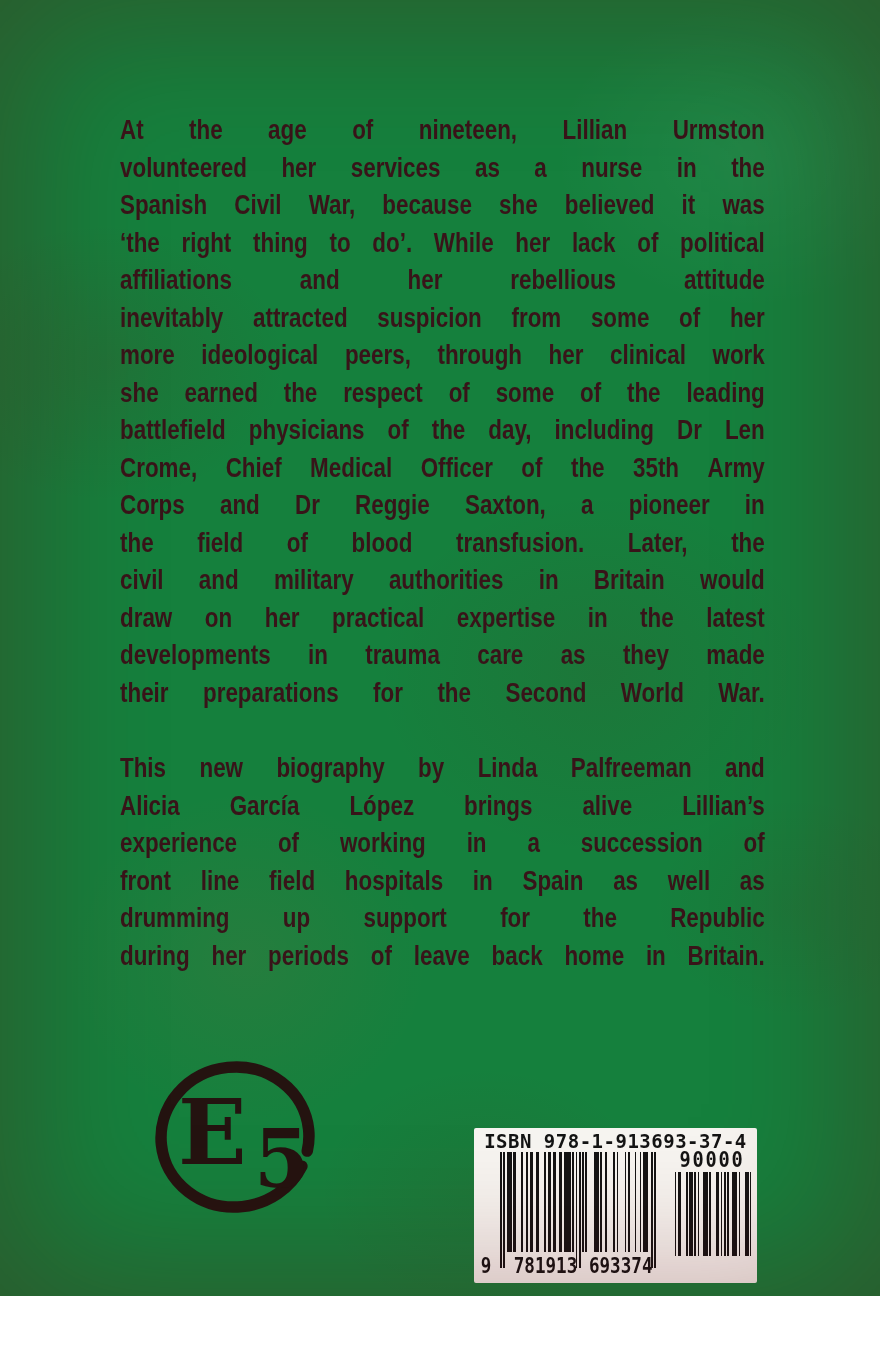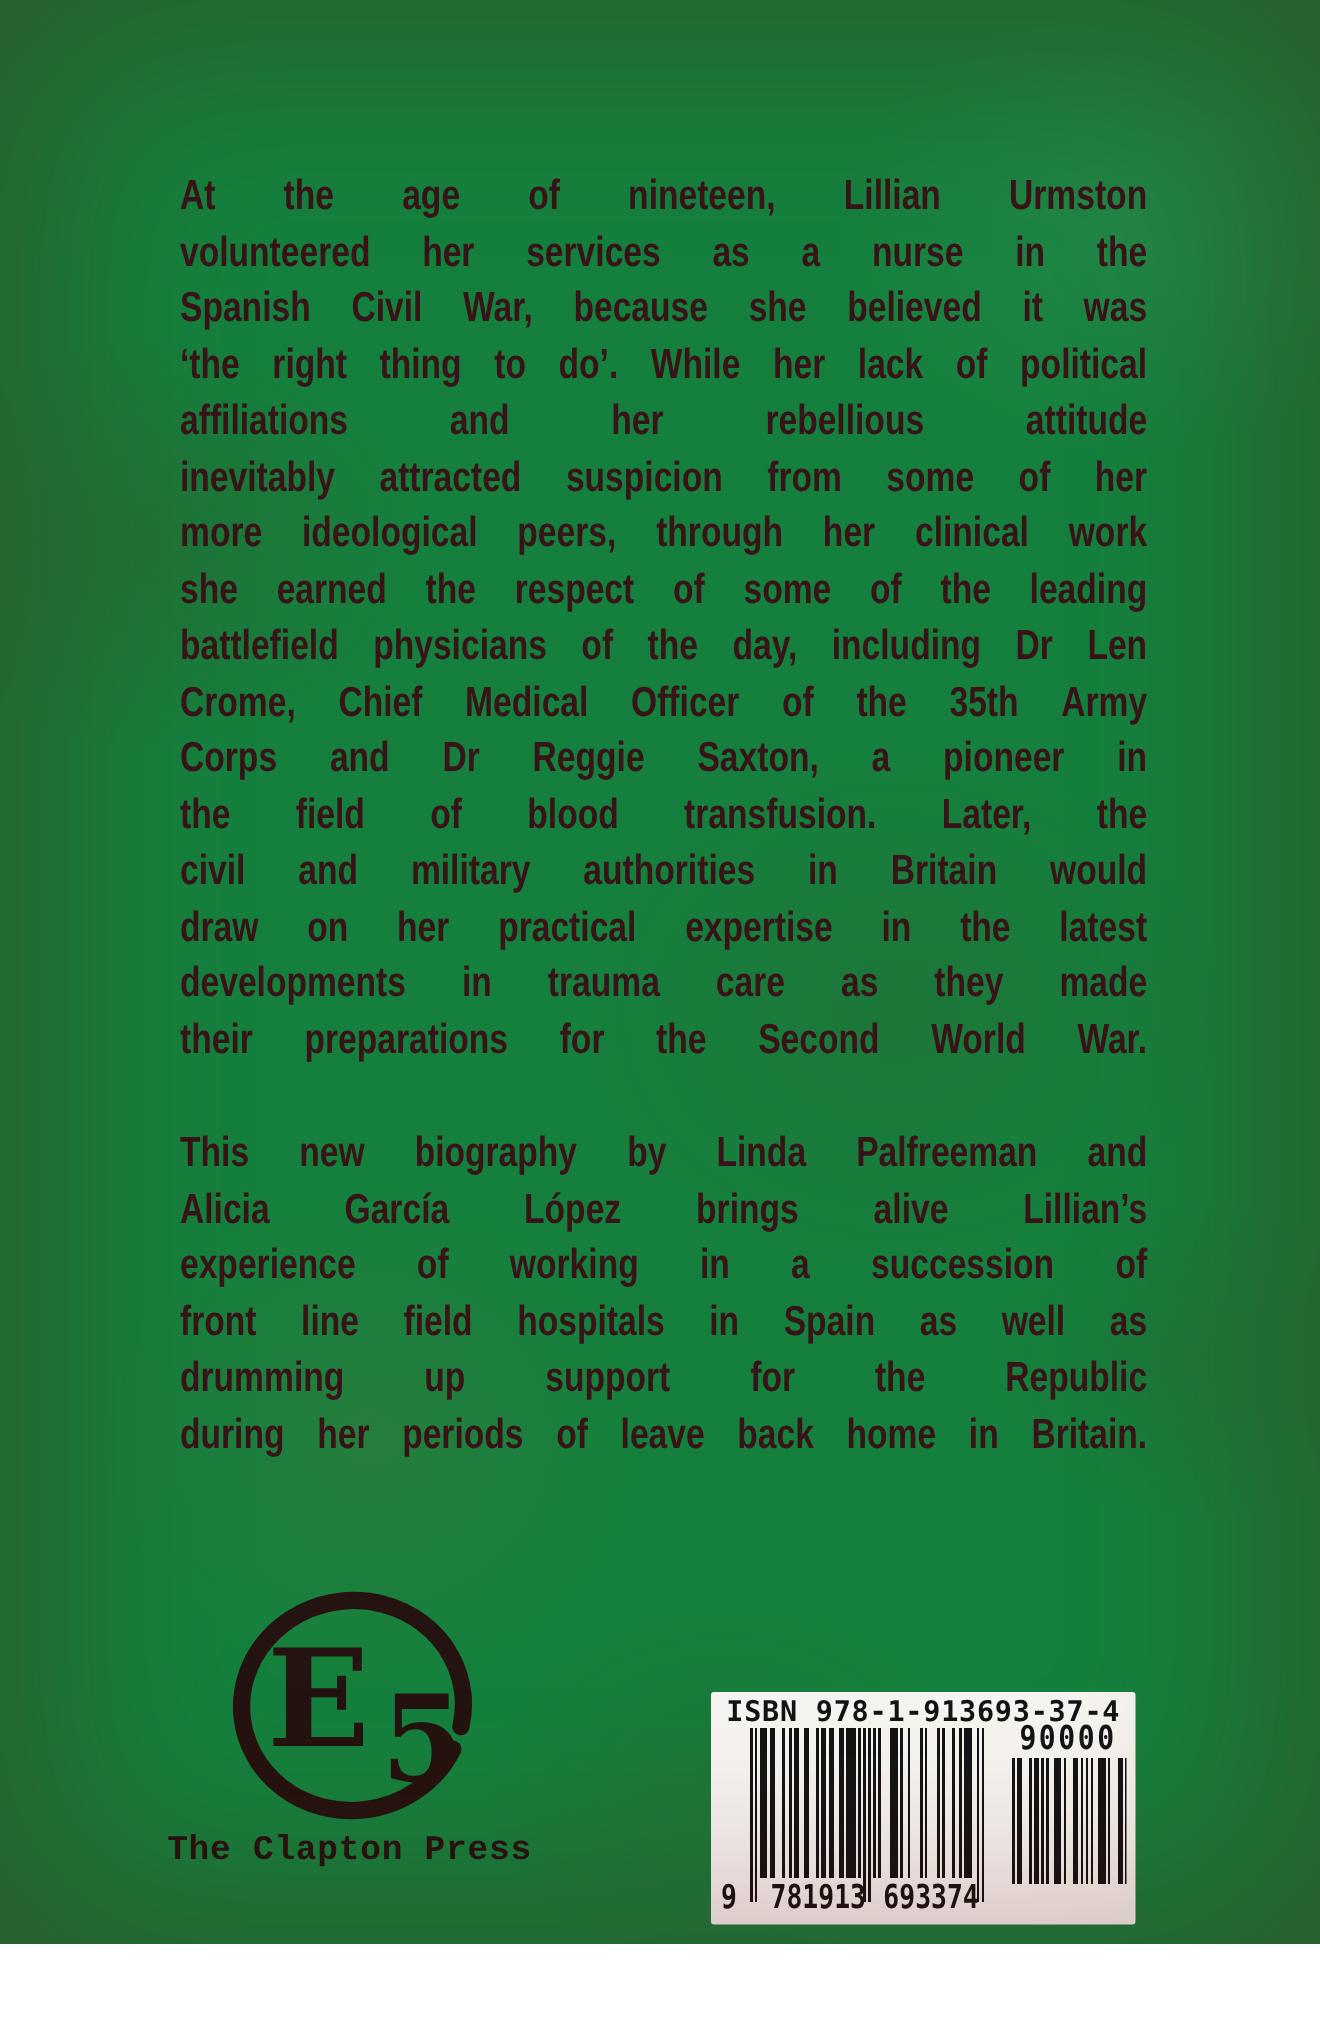--- a/index.html
+++ b/index.html
@@ -293,21 +293,20 @@
         <span>Britain.</span>
       </div>
     </div>
 
   <svg class="logo-svg" width="182" height="172" viewBox="0 0 182 172">
     <ellipse cx="87" cy="85" rx="74" ry="70" fill="none" stroke="#241310" stroke-width="11.5" stroke-linecap="round" stroke-dasharray="436 16" stroke-dashoffset="-38" transform="rotate(-6 87 85)"></ellipse>
     <text x="30" y="112" font-family="DejaVu Serif, serif" font-weight="bold" font-size="90" fill="#241310">E</text>
     <text x="106" y="135" font-family="DejaVu Serif, serif" font-weight="bold" font-size="80" fill="#241310">5</text>
   </svg>
 
-  <div class="press-name">The Clapton Press</div>
 
   <div class="barcode-box">
     <div class="isbn-label">ISBN 978-1-913693-37-4</div>
 
     <svg class="main-barcode" id="main-barcode" width="157" height="116" shape-rendering="crispEdges">
         <rect x="0.00" y="0" width="1.70" height="116" fill="#141414"></rect>
         <rect x="3.28" y="0" width="1.70" height="116" fill="#141414"></rect>
         <rect x="6.57" y="0" width="1.70" height="100" fill="#141414"></rect>
         <rect x="8.21" y="0" width="1.70" height="100" fill="#141414"></rect>
         <rect x="9.85" y="0" width="1.70" height="100" fill="#141414"></rect>

